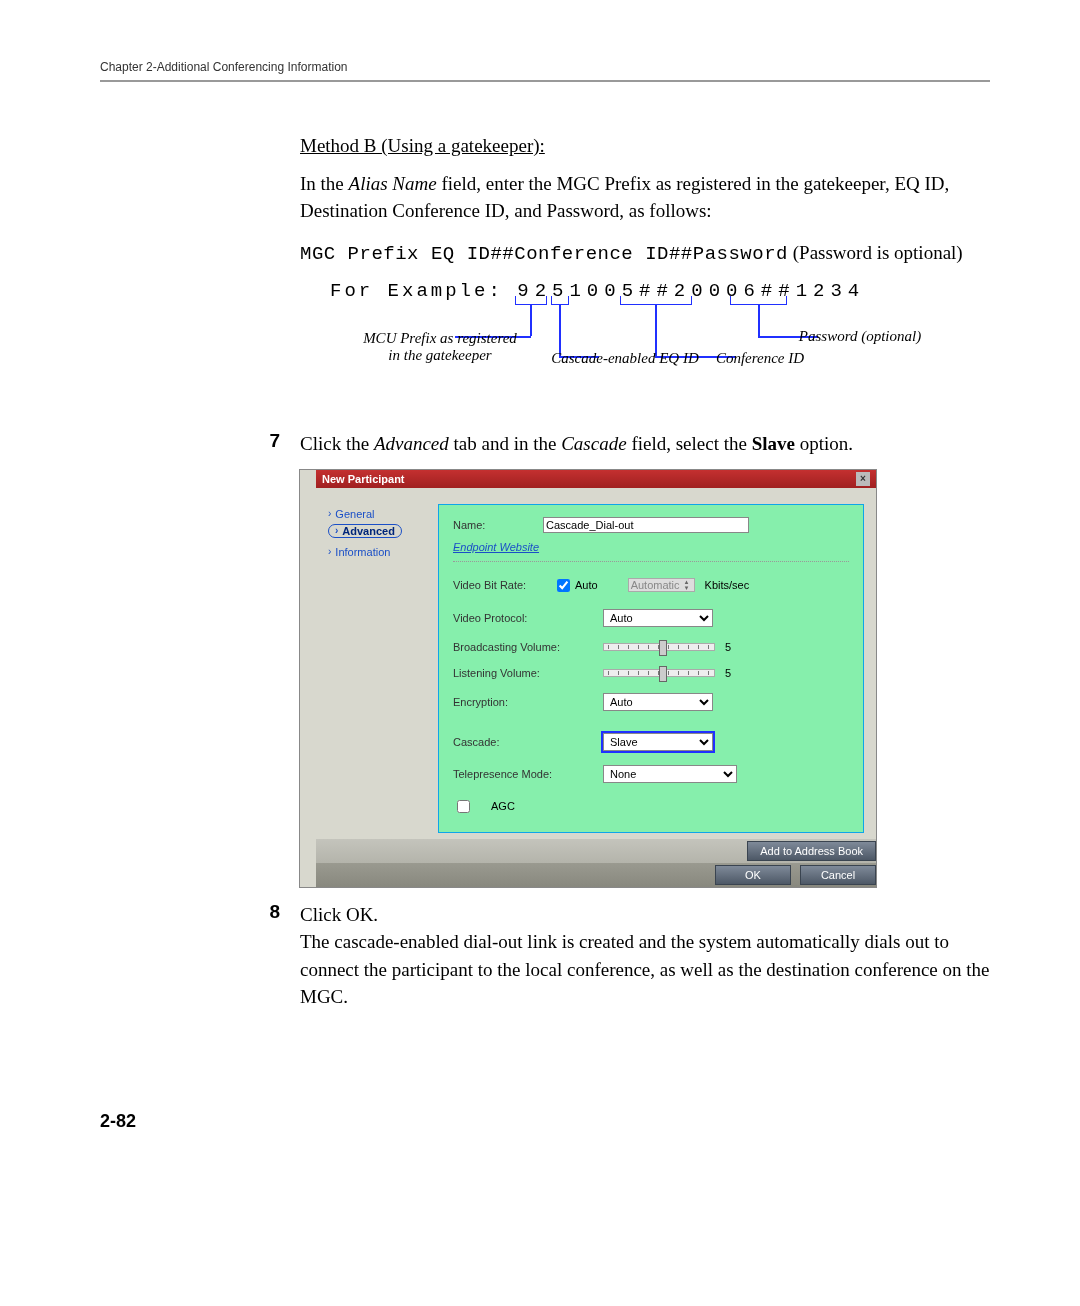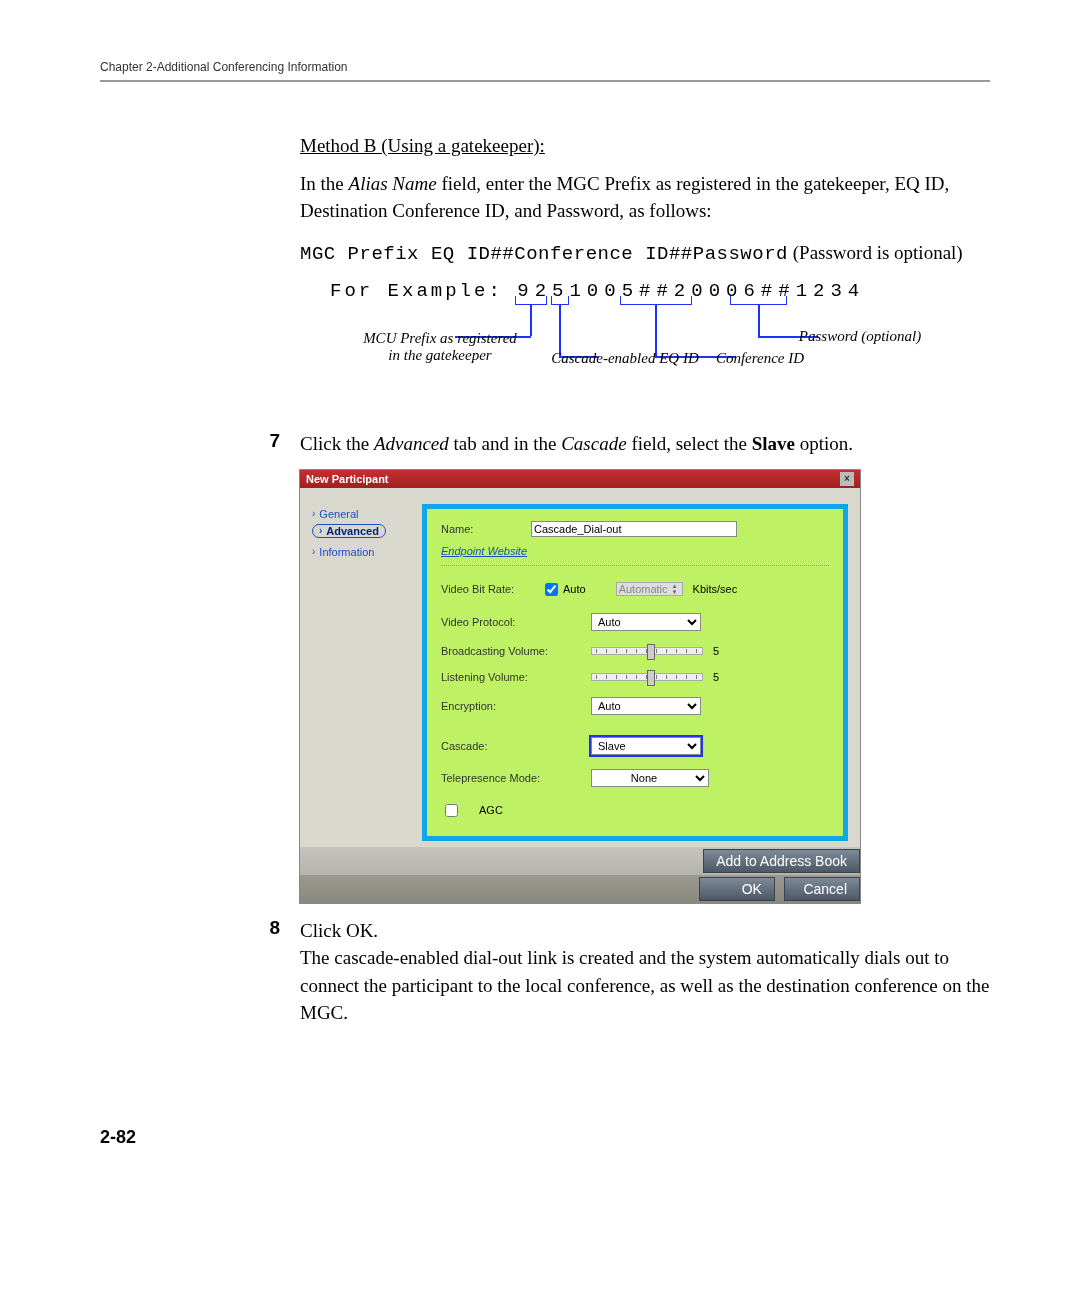--- a/index.html
+++ b/index.html
@@ -71,20 +71,21 @@
 
   
   .dialog-wrap {
     margin-left: 200px;
     margin-top: 12px;
     width: 560px;
     font-family: Tahoma, Arial, sans-serif;
     font-size: 11px;
     box-shadow: 0 0 0 1px #888;
     background: #d8d8ce;
+    padding-left: 16px;
   }
   .titlebar {
     background: linear-gradient(#c43030, #a02020);
     color: #fff;
     font-weight: bold;
     padding: 2px 6px;
     font-size: 11px;
     display: flex;
     justify-content: space-between;
     align-items: center;
@@ -105,22 +106,22 @@
   .nav-item.selected {
     border: 1px solid #1a4fc7;
     border-radius: 9px;
     padding: 0 6px;
     font-weight: bold;
     color: #00267a;
     display:inline-flex;
   }
   .form-pane {
     flex: 1;
-    border: 5px solid #0ea5e9;
-    background: #bef264;
+    border: 1px solid #0ea5e9;
+    background: #86efac;
     padding: 12px 14px;
   }
   .form-row { display: flex; align-items: center; margin-bottom: 14px; }
   .form-row .lbl { width: 130px; flex: 0 0 130px; color:#333;}
   .form-row input[type=text], .form-row select {
     font-family: Tahoma, Arial, sans-serif;
     font-size: 11px;
     background: #fff;
     border: 1px solid #888;
     padding: 1px 2px;
@@ -140,23 +141,23 @@
     content:""; position:absolute; left:0; right:0; top:50%; height:1px;
   }
   .slider .ticks{position:absolute; left:4px; right:4px; top:-1px; bottom:-1px;
     background-image: repeating-linear-gradient(to right, #777 0 1px, transparent 1px 10px);
     background-position: 0 2px; background-size: 10px 4px; background-repeat:repeat-x;
   }
   .slider .thumb{position:absolute; top:-4px; left:50%; width:6px; height:14px; background:#ccc; border:1px solid #666;}
   .highlight-blue { outline: 2px solid #2030ff; }
   .btn-row { text-align: right; padding: 4px 8px;}
   .btn-row .btn {
-    display:inline-block; min-width:64px; 
+    display:inline-block; min-width:64px; text-align:center;
     color:#fff; padding:3px 12px; margin-left:6px;
-    font-size:14px;
+    font-size:11px;
     background: linear-gradient(#7f8a99, #4d5866);
     border:1px solid #3a4450;
   }
   .btn-bar { background: linear-gradient(#c4c4bc, #b4b4ab); padding:2px 0;}
   .btn-bar.dark { background: linear-gradient(#9a9a90, #88887e); }
   .spinner-btn { display:inline-block; width:10px; height:12px; line-height:6px; font-size:7px; color:#666; text-align: center;}
 
   
   .connector { position:absolute; background:#2030ff; }
   .connector.v { width:1.5px; }
@@ -281,21 +282,21 @@
           <select style="width:110px;"><option>Auto</option></select>
         </div>
 
         <div class="form-row" style="margin-top:22px;">
           <span class="lbl" style="width:150px; flex-basis:150px;">Cascade:</span>
           <select style="width:110px;" class="highlight-blue"><option>Slave</option></select>
         </div>
 
         <div class="form-row">
           <span class="lbl" style="width:150px; flex-basis:150px;">Telepresence Mode:</span>
-          <select style="width:118px;text-align:center;"><option>None</option></select>
+          <select style="width:134px;"><option>None</option></select>
         </div>
 
         <div class="form-row" style="margin-bottom:4px;">
           <input type="checkbox" style="">
           <span style="margin-left:18px;">AGC</span>
         </div>
       </div>
     </div>
     <div class="btn-bar btn-row">
       <span class="btn">Add to Address Book</span>

